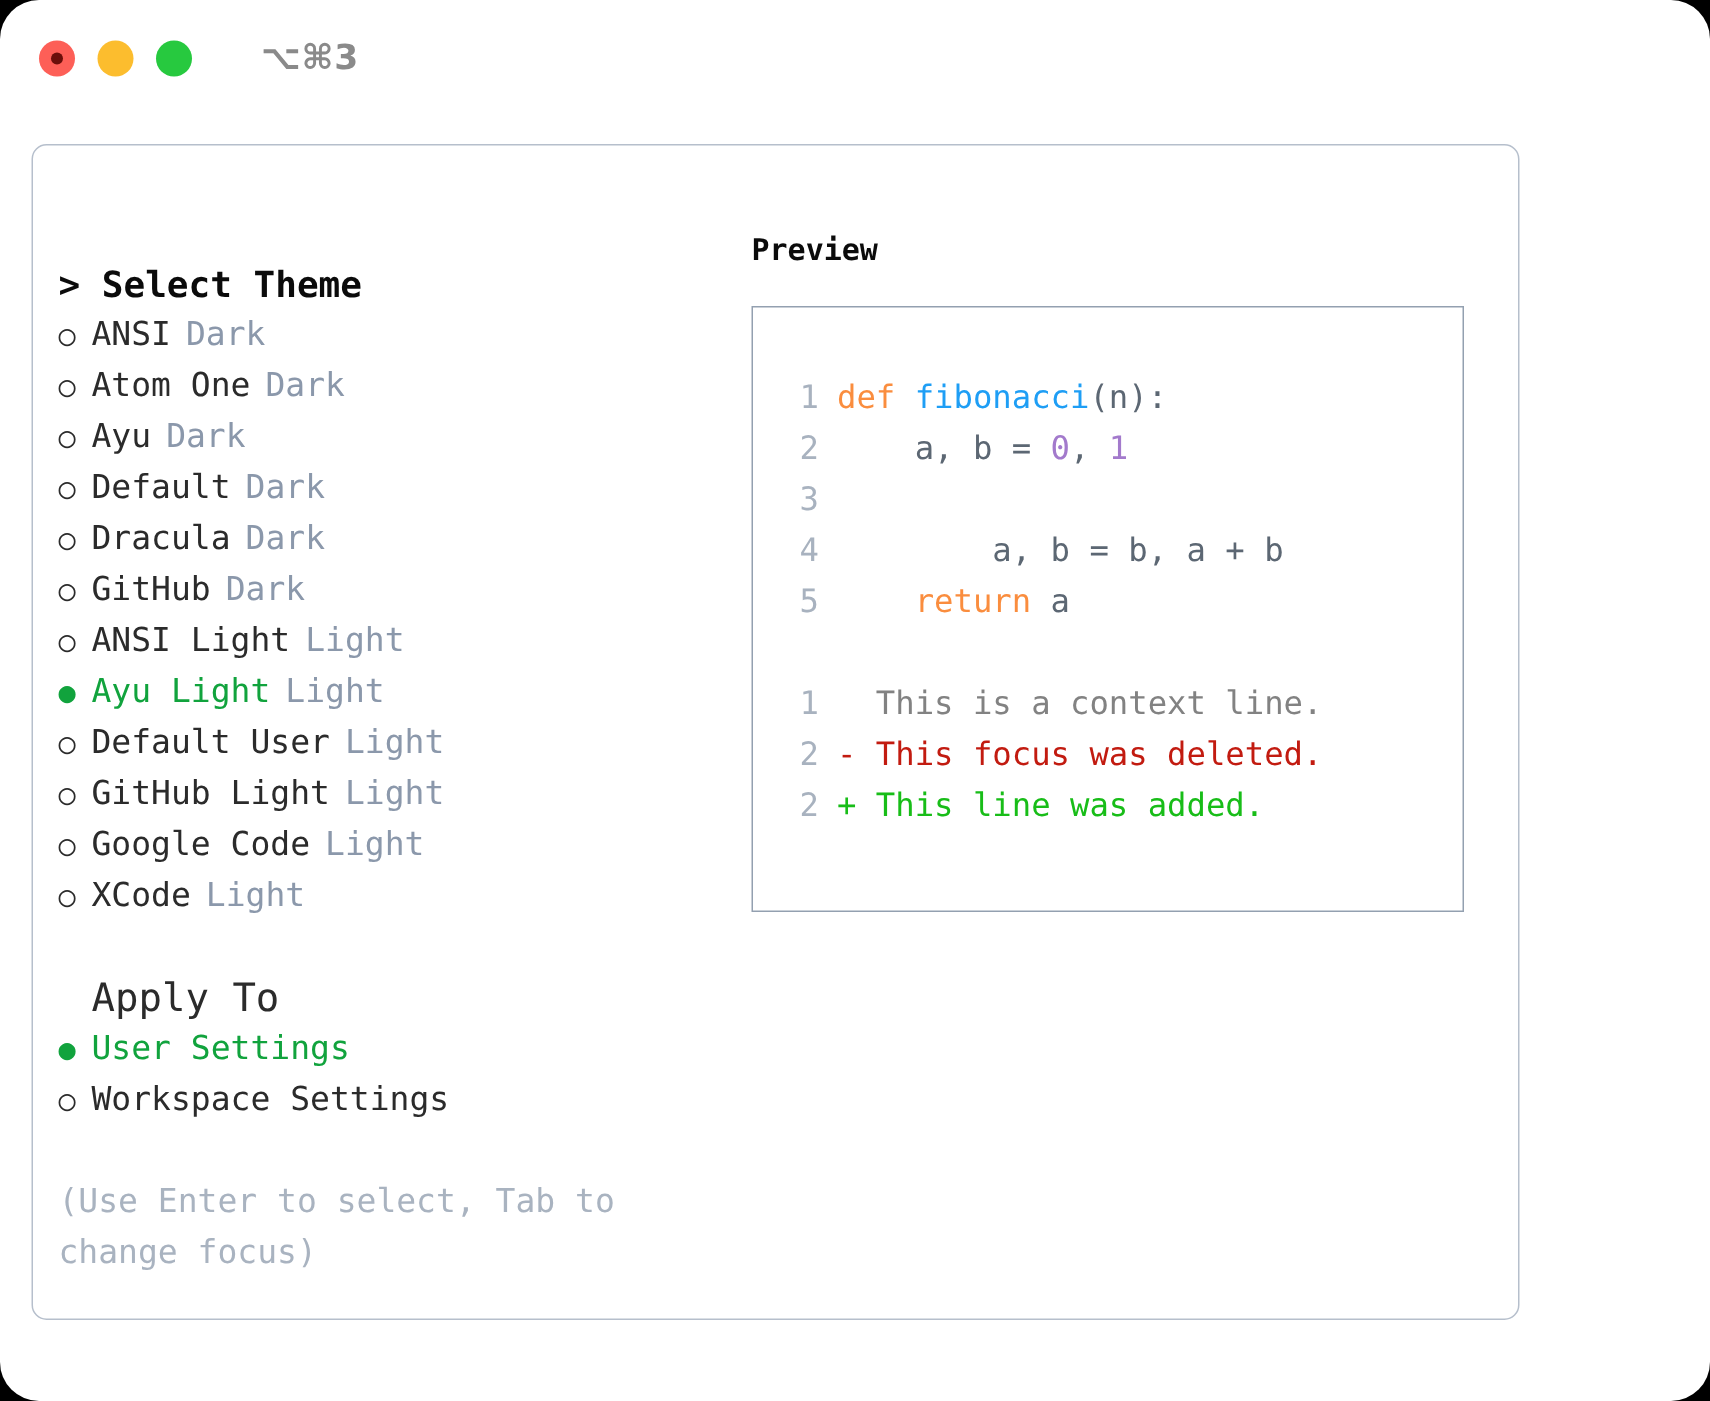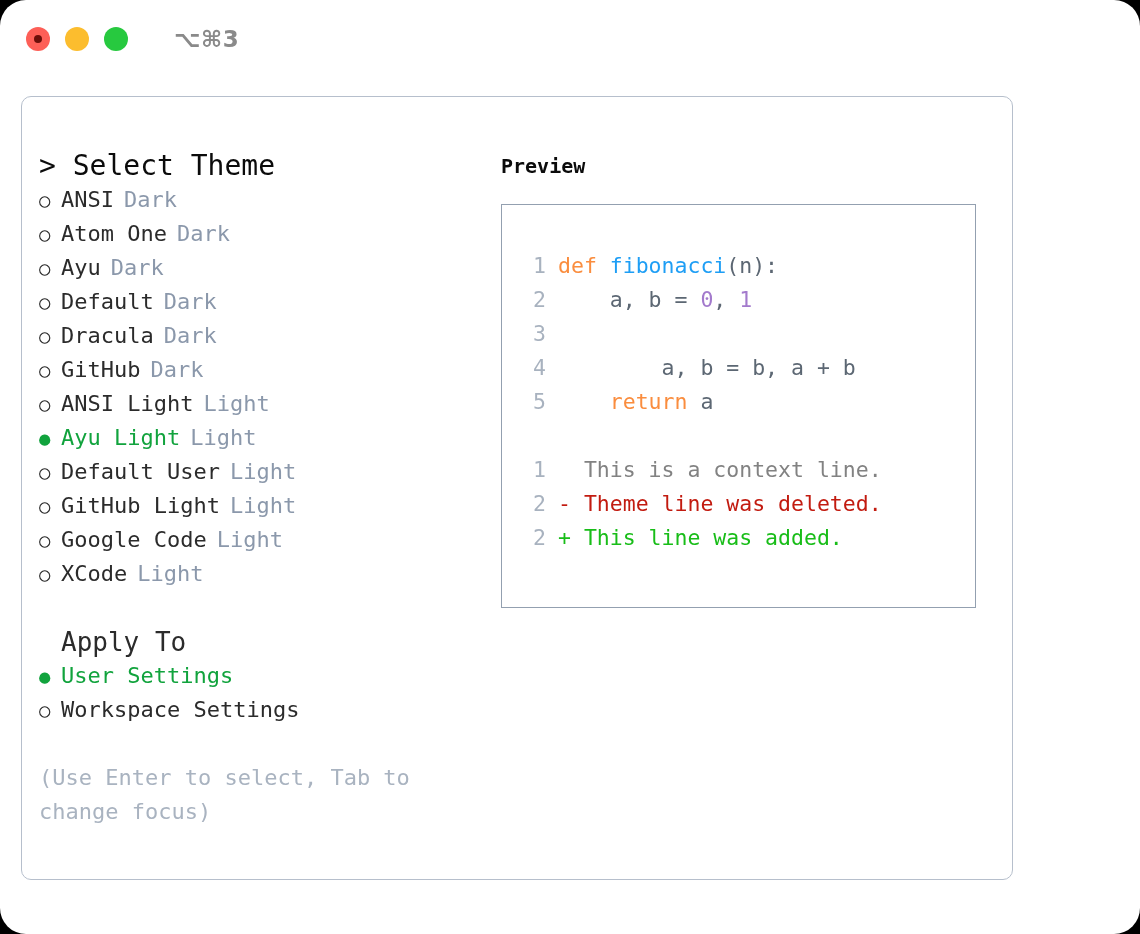--- a/index.html
+++ b/index.html
@@ -89,25 +89,26 @@
   }
 
   
   .left-col {
     position: absolute;
     left: 17px;
     top: 52px;
     width: 450px;
   }
   .heading {
-    font-size: 28px;
-    font-weight: 400;
+    font-size: 24px;
+    font-weight: 700;
     color: #0b0b0b;
     line-height: 34px;
     white-space: pre;
+    margin-top: 24px;
   }
   .theme-list { margin-top: 0; }
   .row {
     display: flex;
     align-items: baseline;
     line-height: 34px;
     font-size: 22px;
     white-space: pre;
   }
   .marker {
@@ -246,21 +247,21 @@
           <div id="code-sample">
               <div class="code-line"><span class="lineno">1</span><span class="code-body"><span class="tok-kw">def </span><span class="tok-fn">fibonacci</span><span class="tok-punc">(n):</span></span></div>
               <div class="code-line"><span class="lineno">2</span><span class="code-body"><span class="tok-var">    a, b = </span><span class="tok-num">0</span><span class="tok-var">, </span><span class="tok-num">1</span></span></div>
               <div class="code-line"><span class="lineno">3</span></div>
               <div class="code-line"><span class="lineno">4</span><span class="code-body"><span class="tok-var">        a, b = b, a + b</span></span></div>
               <div class="code-line"><span class="lineno">5</span><span class="code-body"><span class="tok-kw">    return </span><span class="tok-var">a</span></span></div>
             </div>
           <div class="gap"></div>
           <div id="diff-sample">
               <div class="code-line"><span class="lineno">1</span><span class="code-body diff-ctx">  This is a context line.</span></div>
-              <div class="code-line"><span class="lineno">2</span><span class="code-body diff-del">- Theme line was deleted.</span></div>
+              <div class="code-line"><span class="lineno">2</span><span class="code-body diff-del">- This focus was deleted.</span></div>
               <div class="code-line"><span class="lineno">2</span><span class="code-body diff-add">+ This line was added.</span></div>
             </div>
         </div>
       </div>
 
     </div>
   </div>
 </div>
 
 </body></html>

